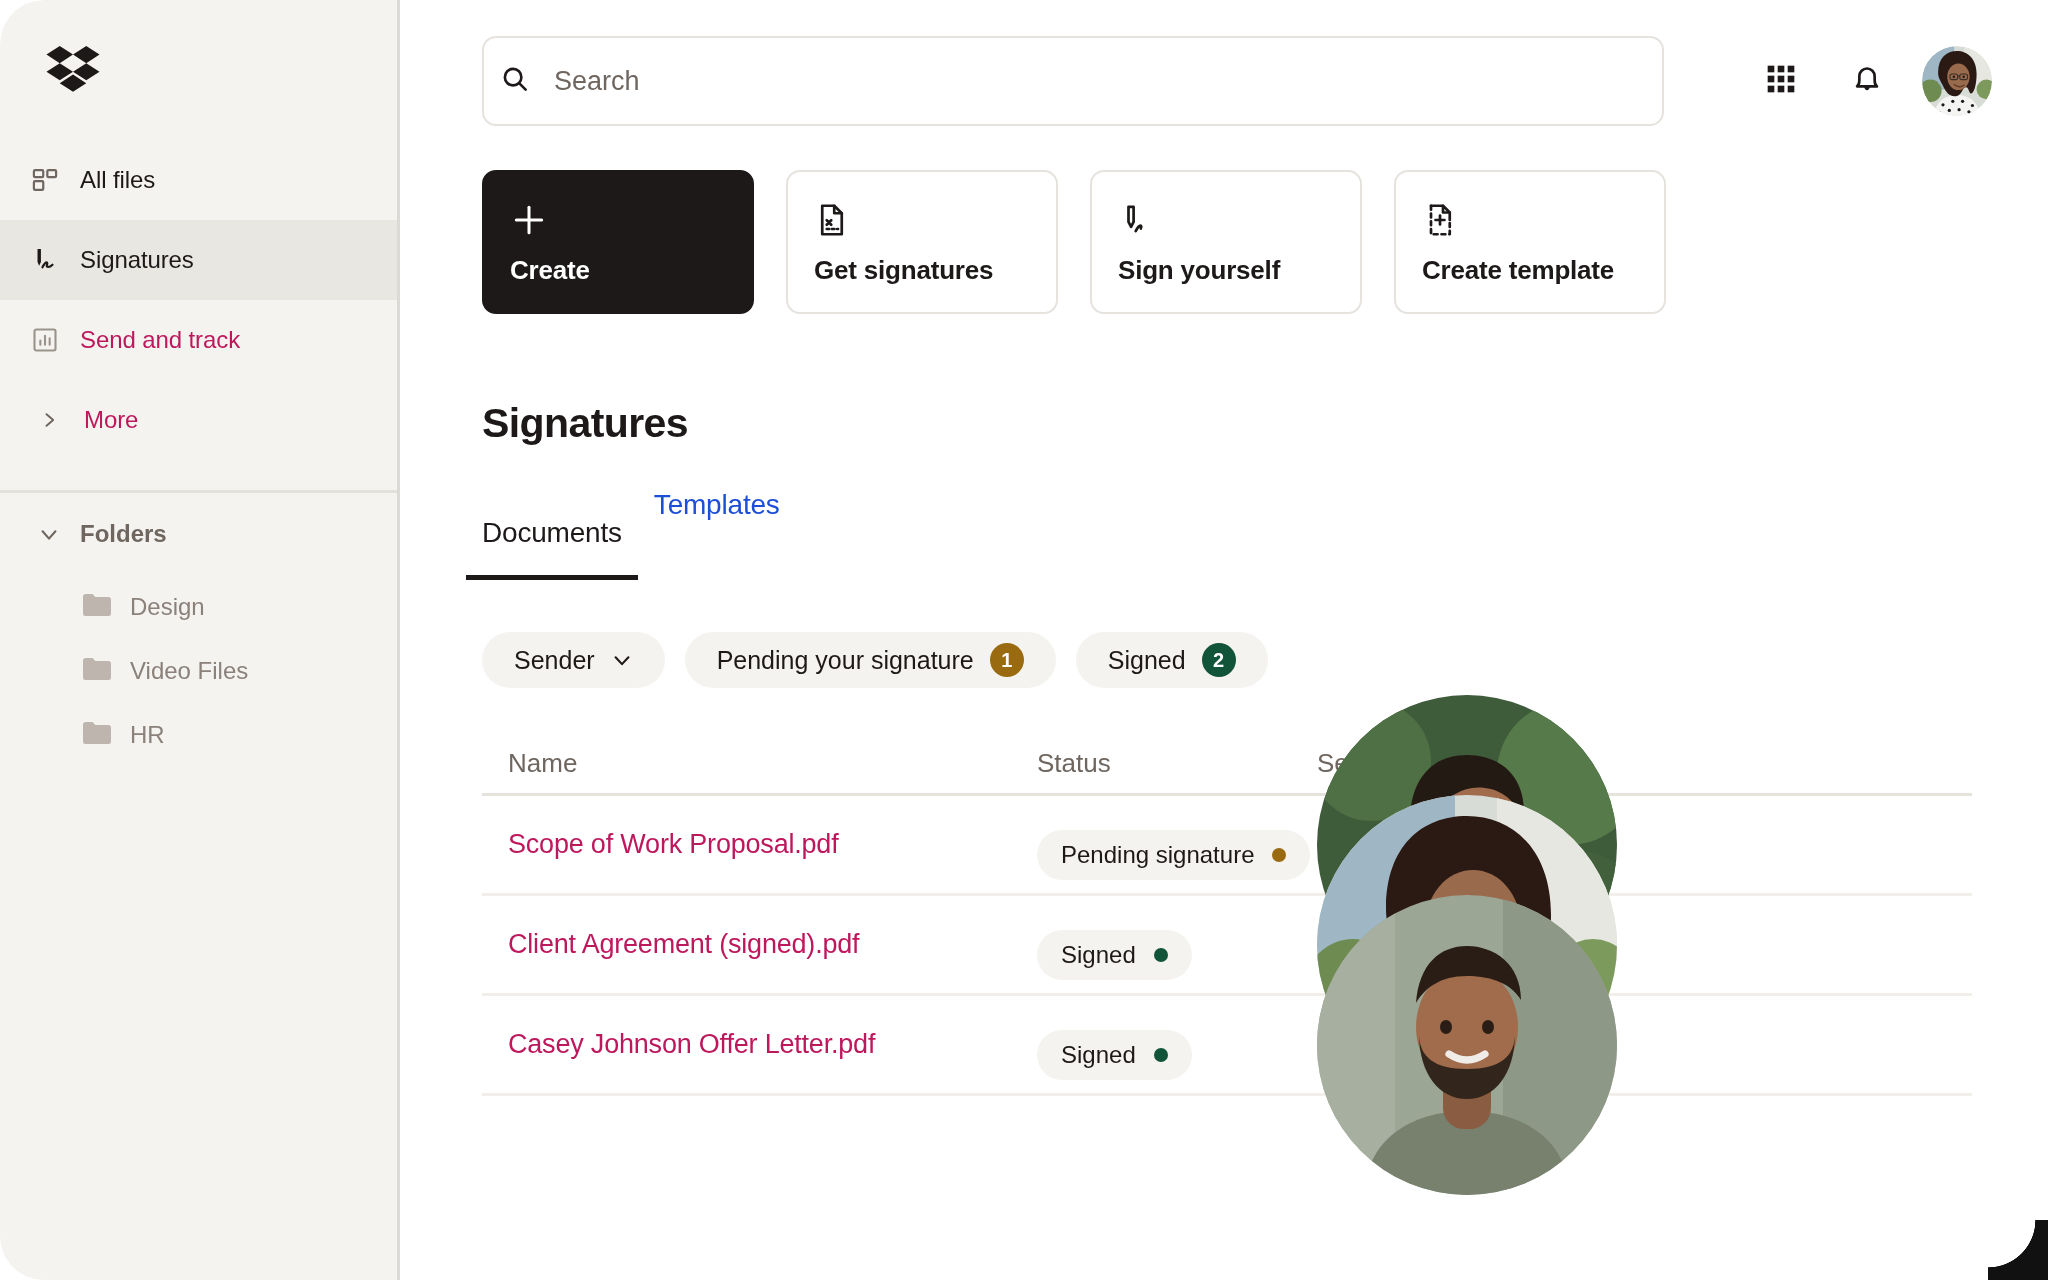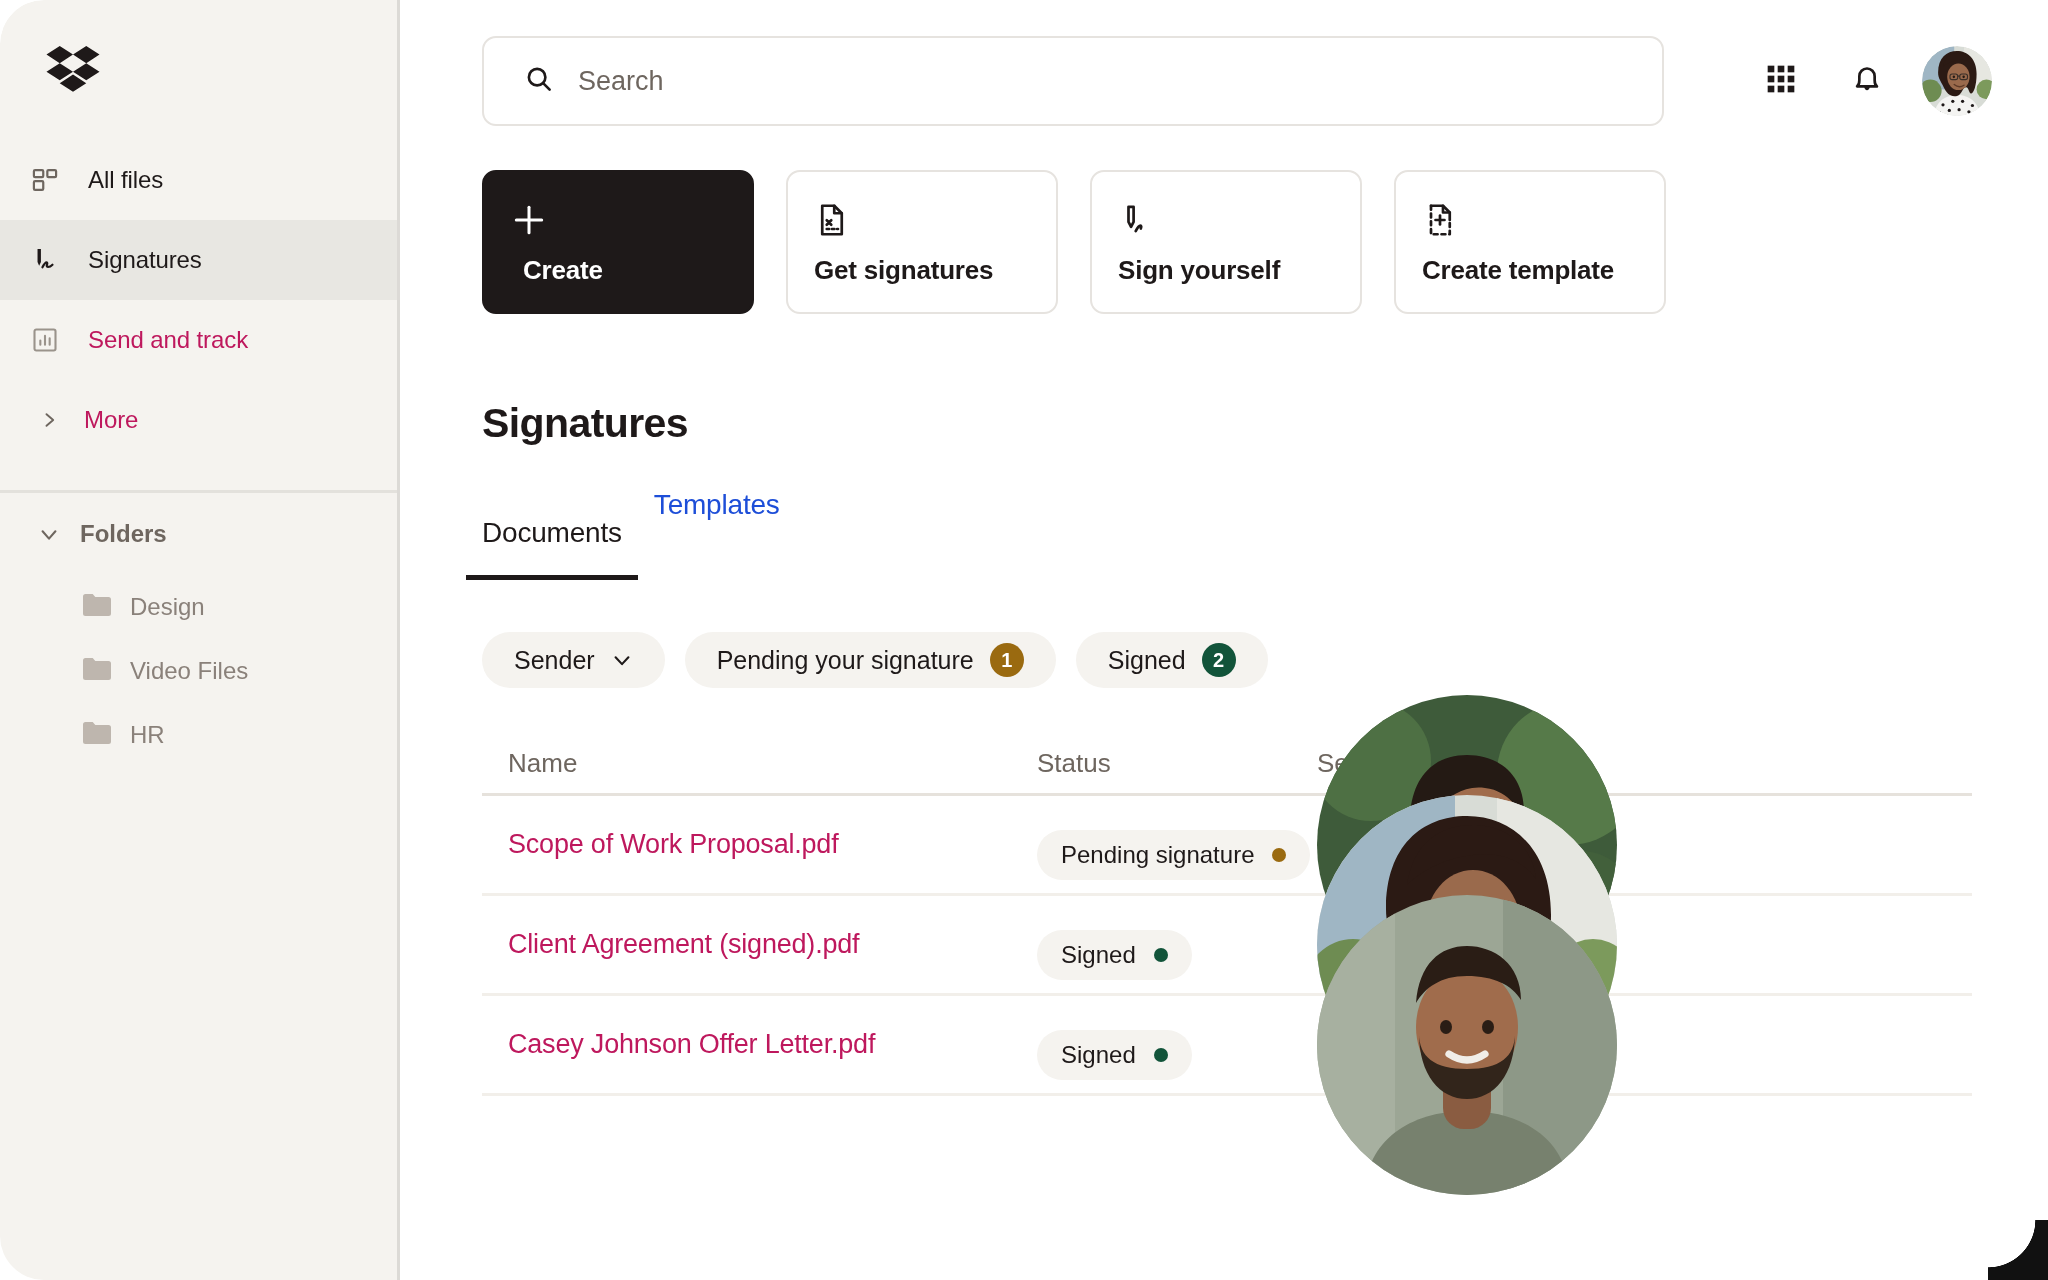--- a/index.html
+++ b/index.html
@@ -51,21 +51,21 @@
     align-items: center;
     padding-left: 46px;
   }
   .logo { width: 54px; height: 48px; display: block; }
 
   .nav-item {
     height: 80px;
     display: flex;
     align-items: center;
     padding-left: 30px;
-    gap: 28px;
+    gap: 20px;
     cursor: pointer;
   }
   .nav-item.active { background: #E8E7E2; }
   .nav-icon {
     width: 30px; height: 30px;
     display: flex; align-items: center; justify-content: center;
     flex: 0 0 30px;
   }
   .nav-label {
     font-size: 24px;
@@ -123,21 +123,21 @@
     padding-top: 36px;
     padding-right: 56px;
   }
   .searchbox {
     width: 1182px;
     height: 90px;
     border: 2px solid #E6E3DF;
     border-radius: 14px;
     display: flex;
     align-items: center;
-    padding-left: 40px;
+    padding-left: 16px;
     gap: 24px;
     background: #fff;
     cursor: text;
   }
   .search-placeholder {
     font-size: 27px;
     color: #6E665F;
   }
   .topbar-actions {
     display: flex;
@@ -188,21 +188,21 @@
   }
   .action-label {
     position: absolute;
     left: 26px;
     bottom: 26px;
     font-size: 26px;
     font-weight: bold;
     color: #1E1919;
     letter-spacing: -0.2px;
   }
-  .action-card.primary .action-label { color: #ffffff; margin-left: 13px; }
+  .action-card.primary .action-label { color: #ffffff; }
 
   
   .page-title {
     margin-top: 86px;
     font-size: 41px;
     font-weight: bold;
     color: #1E1919;
     letter-spacing: -0.6px;
   }
 

